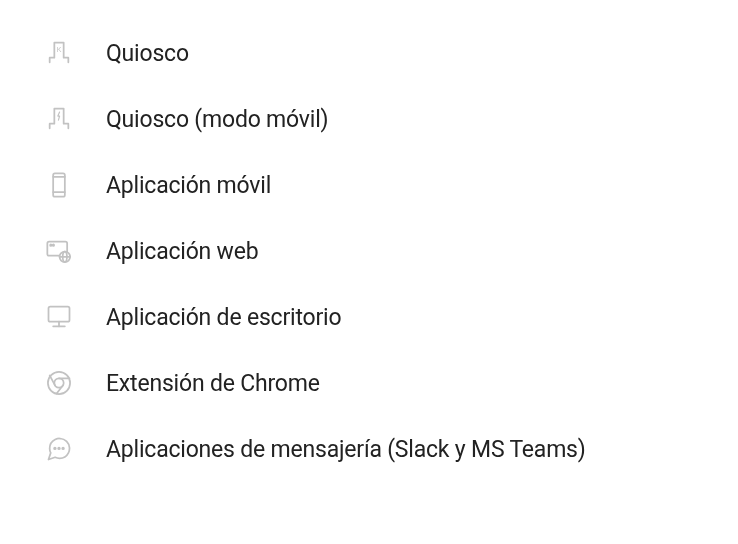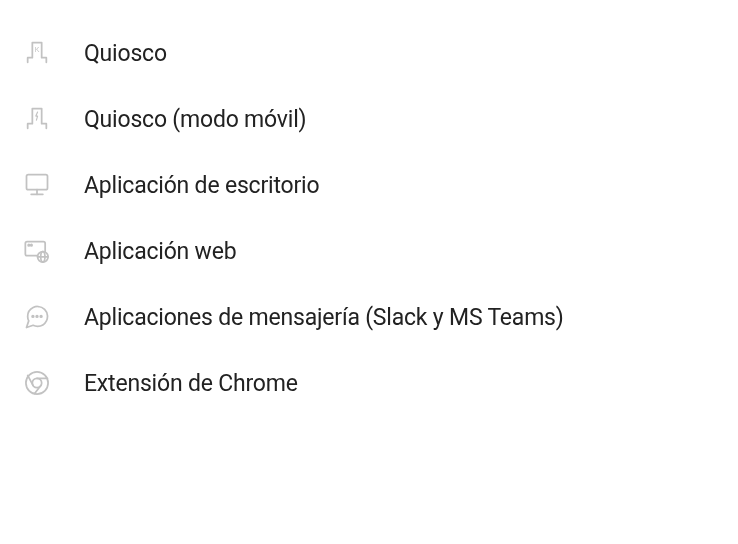--- a/index.html
+++ b/index.html
@@ -16,21 +16,21 @@
     }
     .menu {
       display: flex;
       flex-direction: column;
       gap: 0;
     }
     .menu-item {
       display: flex;
       align-items: center;
       gap: 32px;
-      padding: 18px 22px;
+      padding: 18px 44px;
       cursor: pointer;
     }
     .icon-wrap {
       width: 30px;
       height: 30px;
       display: flex;
       align-items: center;
       justify-content: center;
       flex-shrink: 0;
     }
@@ -68,64 +68,74 @@
   <div class="menu-item">
     <span class="icon-wrap">
       <svg viewBox="0 0 24 24">
         <path d="M4 20 L4 16 L8 16 L8 3 L16 3 L16 16 L20 16 L20 20"></path>
         <path d="M12.5 6 L11 9.5 L12.5 9.5 L11.5 13" stroke-width="1"></path>
       </svg>
     </span>
     <span class="label">Quiosco (modo móvil)</span>
   </div>
 
-
   <div class="menu-item">
     <span class="icon-wrap">
       <svg viewBox="0 0 24 24">
-        <rect x="3" y="3" width="18" height="13" rx="1.5"></rect>
-        <line x1="12" y1="16" x2="12" y2="20"></line>
-        <line x1="7" y1="20" x2="17" y2="20"></line>
+        <rect x="7" y="2" width="10" height="20" rx="1.5"></rect>
+        <line x1="7" y1="5" x2="17" y2="5"></line>
+        <line x1="7" y1="18" x2="17" y2="18"></line>
       </svg>
     </span>
-    <span class="label">Aplicación de escritorio</span>
+    <span class="label">Aplicación móvil</span>
   </div>
 
   <div class="menu-item">
     <span class="icon-wrap">
       <svg viewBox="0 0 24 24">
         <rect x="2" y="4" width="17" height="12" rx="1.5"></rect>
         <circle cx="5" cy="7" r="0.6" fill="#c2c2c2"></circle>
         <circle cx="7.2" cy="7" r="0.6" fill="#c2c2c2"></circle>
         <circle cx="17" cy="17" r="4.5" fill="#fff"></circle>
         <ellipse cx="17" cy="17" rx="1.8" ry="4.5"></ellipse>
         <line x1="12.5" y1="17" x2="21.5" y2="17"></line>
       </svg>
     </span>
     <span class="label">Aplicación web</span>
   </div>
 
   <div class="menu-item">
     <span class="icon-wrap">
       <svg viewBox="0 0 24 24">
-        <path d="M21 11.5a8.38 8.38 0 0 1-.9 3.8 8.5 8.5 0 0 1-7.6 4.7 8.38 8.38 0 0 1-3.8-.9L3 21l1.9-5.7a8.38 8.38 0 0 1-.9-3.8 8.5 8.5 0 0 1 4.7-7.6 8.38 8.38 0 0 1 3.8-.9h.5a8.48 8.48 0 0 1 8 8v.5z"></path>
-        <circle cx="8.5" cy="11.5" r="0.7" fill="#c2c2c2"></circle>
-        <circle cx="12" cy="11.5" r="0.7" fill="#c2c2c2"></circle>
-        <circle cx="15.5" cy="11.5" r="0.7" fill="#c2c2c2"></circle>
+        <rect x="3" y="3" width="18" height="13" rx="1.5"></rect>
+        <line x1="12" y1="16" x2="12" y2="20"></line>
+        <line x1="7" y1="20" x2="17" y2="20"></line>
       </svg>
     </span>
-    <span class="label">Aplicaciones de mensajería (Slack y MS Teams)</span>
+    <span class="label">Aplicación de escritorio</span>
   </div>
 
   <div class="menu-item">
     <span class="icon-wrap">
       <svg viewBox="0 0 24 24">
         <circle cx="12" cy="12" r="9.5"></circle>
         <circle cx="12" cy="12" r="4"></circle>
         <line x1="12" y1="8" x2="21" y2="8"></line>
         <line x1="8.6" y1="14.1" x2="4" y2="5.5"></line>
         <line x1="15.4" y1="13.9" x2="10" y2="21"></line>
       </svg>
     </span>
     <span class="label">Extensión de Chrome</span>
   </div>
 
+  <div class="menu-item">
+    <span class="icon-wrap">
+      <svg viewBox="0 0 24 24">
+        <path d="M21 11.5a8.38 8.38 0 0 1-.9 3.8 8.5 8.5 0 0 1-7.6 4.7 8.38 8.38 0 0 1-3.8-.9L3 21l1.9-5.7a8.38 8.38 0 0 1-.9-3.8 8.5 8.5 0 0 1 4.7-7.6 8.38 8.38 0 0 1 3.8-.9h.5a8.48 8.48 0 0 1 8 8v.5z"></path>
+        <circle cx="8.5" cy="11.5" r="0.7" fill="#c2c2c2"></circle>
+        <circle cx="12" cy="11.5" r="0.7" fill="#c2c2c2"></circle>
+        <circle cx="15.5" cy="11.5" r="0.7" fill="#c2c2c2"></circle>
+      </svg>
+    </span>
+    <span class="label">Aplicaciones de mensajería (Slack y MS Teams)</span>
+  </div>
+
 </div>
 
 </body></html>

